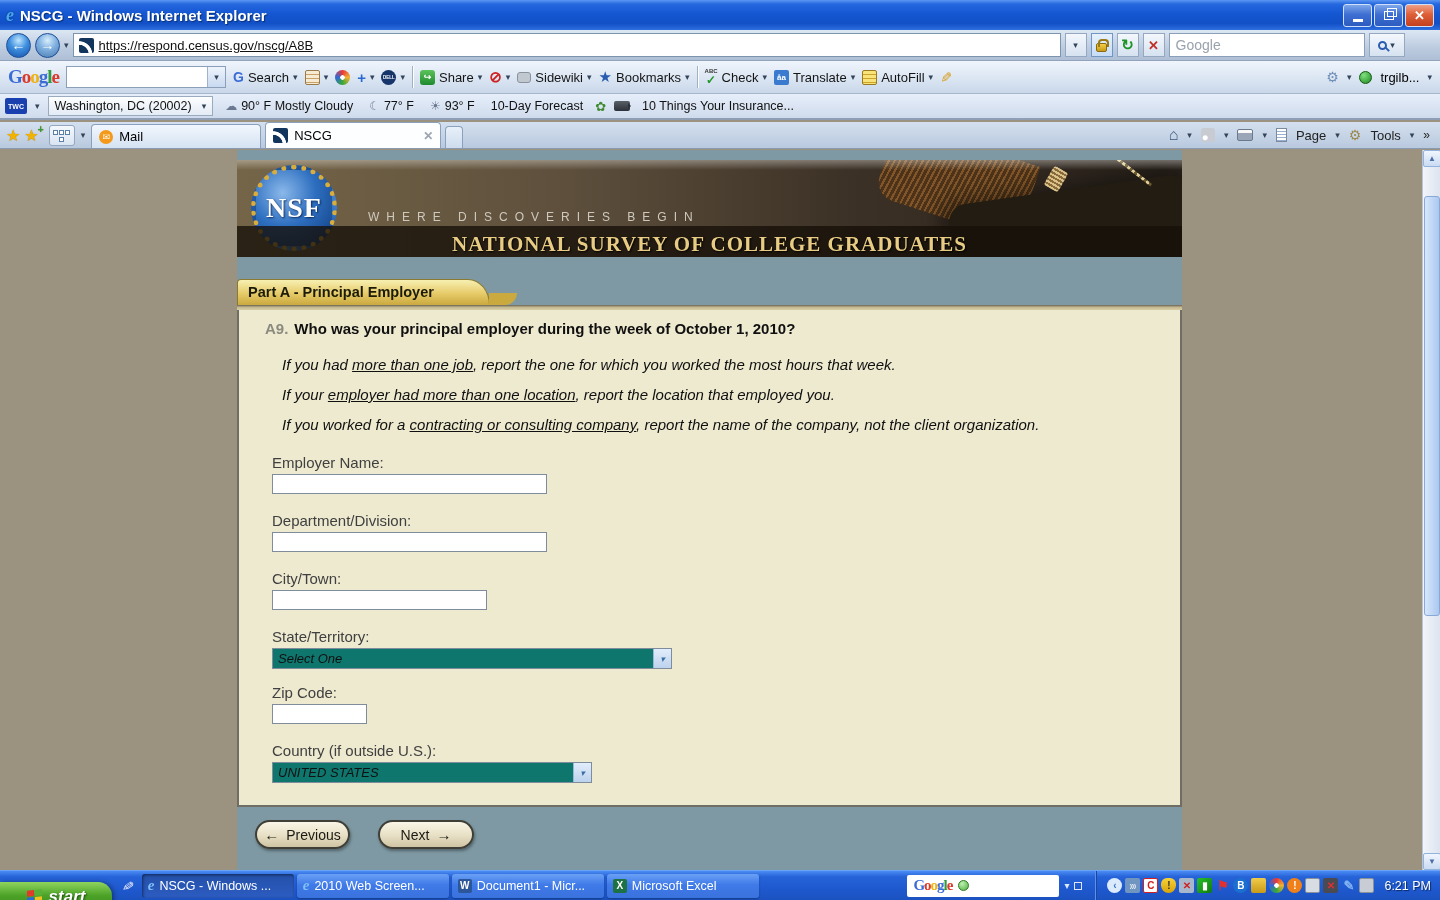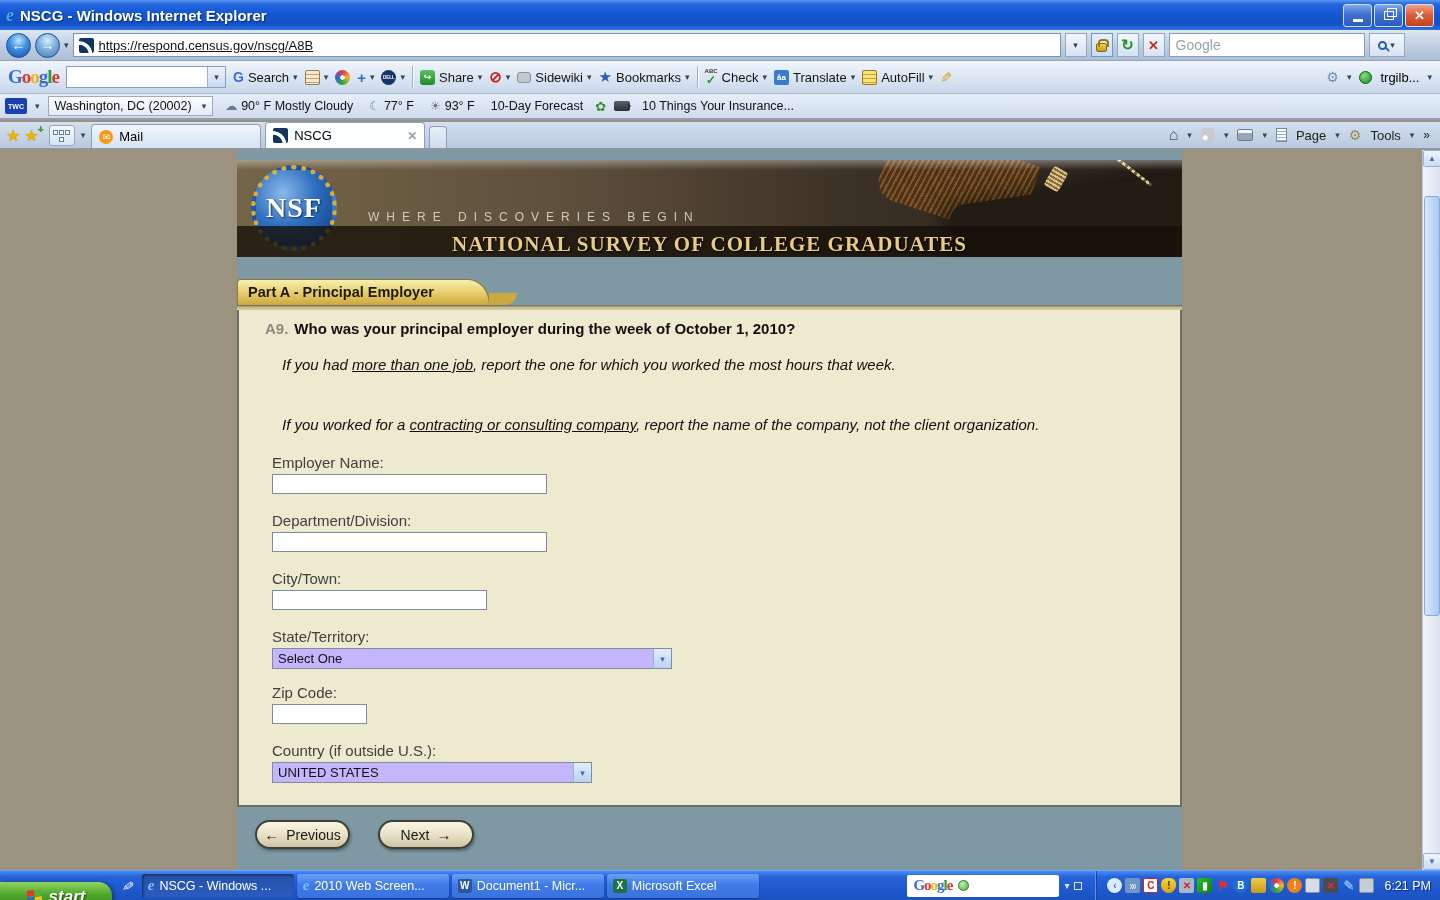--- a/index.html
+++ b/index.html
@@ -115,21 +115,21 @@
     gap:4px; padding:0 6px; border-bottom:1px solid #8a9ab0; }
   .favstars { display:flex; align-items:center; gap:4px; height:100%; }
   .star-gold { color:#f2b200; font-size:16px; text-shadow:0 0 1px #9a7000; }
   .addstar { position:relative; }
   .addstar .plus { position:absolute; right:-5px; top:-2px; color:#2f9a3f; font-weight:bold; font-size:10px; }
   .qtabs { width:26px; height:21px; margin:0 2px 2px 6px; border:1px solid #93a7c0; border-radius:3px;
     background:linear-gradient(180deg,#f4f8fd,#d9e5f2); display:flex; align-items:center; justify-content:center; gap:1px; flex-wrap:wrap; padding:3px; }
   .qtabs i { width:5px; height:5px; border:1px solid #5a80aa; background:#fff; }
   .tab { height:24px; width:170px; border:1px solid #8aa0bc; border-bottom:none; border-radius:4px 4px 0 0;
     background:linear-gradient(180deg,#f2f7fd,#d4e2f2); display:flex; align-items:center; gap:6px; padding:0 7px; font-size:13px; }
-  .tab.active { background:#fdfeff; height:26px; width:160px; }
+  .tab.active { background:#fdfeff; height:26px; width:176px; }
   .tab .close { margin-left:auto; color:#9aa4b0; font-weight:bold; font-size:12px; }
   .mail-ic { width:14px; height:14px; border-radius:50%; background:#f5991a; color:#fff; font-size:9px;
     display:flex; align-items:center; justify-content:center; }
   .tabstub { height:22px; width:18px; border:1px solid #8aa0bc; border-bottom:none; border-radius:4px 4px 0 0;
     background:linear-gradient(180deg,#e8f0f9,#cddcee); }
   .cmds { margin-left:auto; display:flex; align-items:center; gap:9px; padding:0 4px 4px 0; font-size:13px; color:#222; }
   .home-ic { font-size:16px; color:#3a5a7a; }
   .feeds-ic { width:14px; height:14px; border-radius:3px; background:#c8ccd2;
     background-image:radial-gradient(circle at 30% 70%, #fff 0 2px, transparent 3px); }
   .print-ic { width:16px; height:12px; border:1px solid #6a7a8e; border-radius:2px;
@@ -179,22 +179,22 @@
   .panel { position:absolute; left:0; right:0; top:160px; height:497px;
     background:#eeead0; border:2px solid #6e6e64; border-top:none; }
   .qline { position:absolute; left:26px; top:10px; font-size:15px; font-weight:bold; color:#101010; }
   .qnum { color:#8a8a7e; margin-right:6px; }
   .instr { position:absolute; left:43px; font-style:italic; font-size:15px; color:#101010; }
   .instr .u { text-decoration:underline; }
   .i1{top:46px}.i2{top:76px}.i3{top:106px}
   .flabel { position:absolute; left:33px; font-size:15px; color:#404040; }
   .finput { position:absolute; left:33px; height:20px; border:1px solid #7f8c9b; background:#fff;
     font-size:13px; padding:0 3px; font-family:"Liberation Sans",sans-serif; }
-  .fselect { position:absolute; left:33px; height:21px; border:1px solid #7f8c9b; background:#c4b5fd;
-    display:flex; align-items:center; font-size:13px; color:#101010; }
+  .fselect { position:absolute; left:33px; height:21px; border:1px solid #7f8c9b; background:#0f766e;
+    display:flex; align-items:center; font-size:13px; color:#101010;font-style:italic; }
   .fselect .val { padding-left:5px; }
   .fselect .ddbtn2 { margin-left:auto; width:18px; height:100%; border-left:1px solid #98b6dc;
     background:linear-gradient(180deg,#e2edfb,#bcd2ee); display:flex; align-items:center; justify-content:center;
     color:#3a6ea5; font-size:9px; }
   .btn { position:absolute; height:29px; border:2px solid #3f3f37; border-radius:15px;
     background:linear-gradient(180deg,#faf6e6,#e7dfc4 55%,#cfc4a4);
     display:flex; align-items:center; justify-content:center; gap:7px; font-size:14px; color:#1a1a14;
     box-shadow:1px 2px 3px rgba(0,0,0,.35); }
   .btn .arr { font-weight:bold; font-size:15px; }
 
@@ -462,20 +462,21 @@
       </div>
 
       <div class="parta">Part A - Principal Employer</div>
       <div class="stripe"></div>
 
       <div class="panel">
         <div class="qline">
           <span class="qnum">A9.</span><span>Who was your principal employer during the week of October 1, 2010?</span>
         </div>
         <div class="instr i1"><span>If you had </span><span class="u">more than one job</span><span>, report the one for which you worked the most hours that week.</span></div>
+        <div class="instr i2"><span>If your </span><span class="u">employer had more than one location</span><span>, report the location that employed you.</span></div>
         <div class="instr i3"><span>If you worked for a </span><span class="u">contracting or consulting company</span><span>, report the name of the company, not the client organization.</span></div>
 
         <div class="flabel" style="top:144px">Employer Name:</div>
         <input class="finput" style="top: 164px; width: 275px;">
 
         <div class="flabel" style="top:202px">Department/Division:</div>
         <input class="finput" style="top: 222px; width: 275px;">
 
         <div class="flabel" style="top:260px">City/Town:</div>
         <input class="finput" style="top: 280px; width: 215px;">

